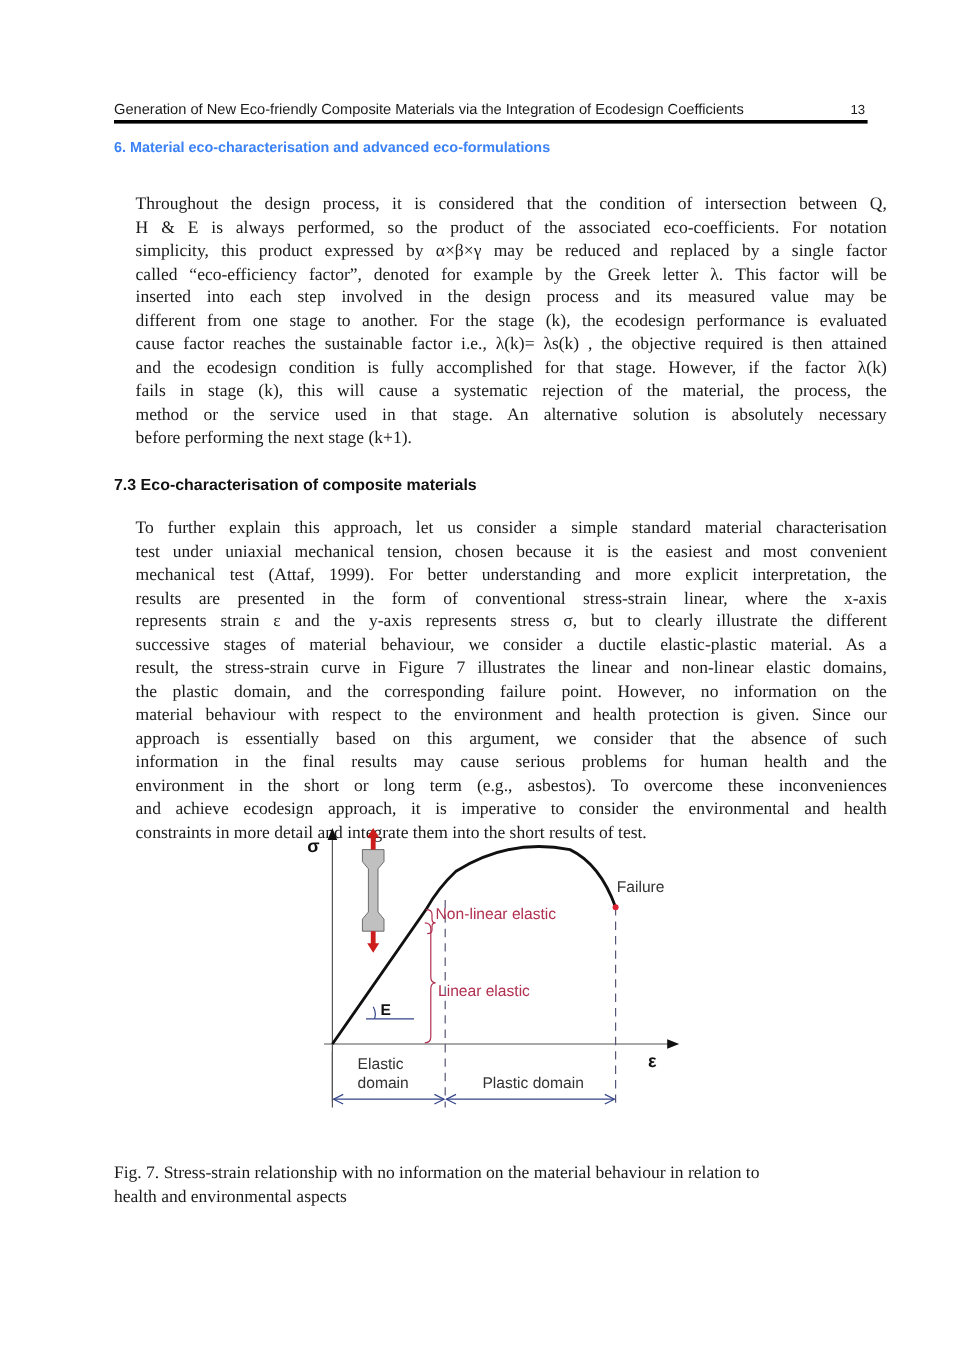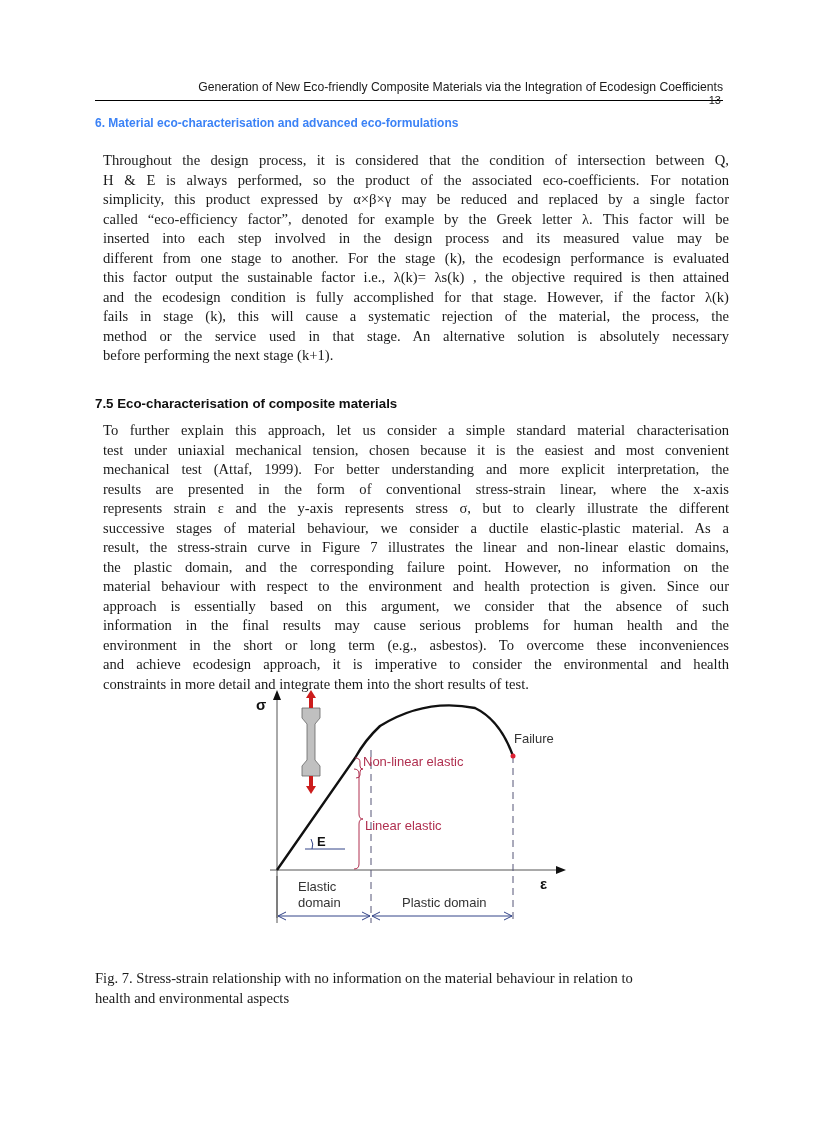--- a/index.html
+++ b/index.html
@@ -1,33 +1,32 @@
 <!DOCTYPE html>
 <html><head>
 <meta charset="utf-8">
 <style>
   html, body { margin: 0; padding: 0; background: #ffffff; }
   body { width: 816px; height: 1123px; position: relative; overflow: hidden; }
   .page { position: absolute; left: 0; top: 0; width: 816px; height: 1123px; background: #fff; }
   .running-header {
     position: absolute; left: 95px; top: 80px; width: 628px; height: 18px;
     font-family: "Liberation Sans", sans-serif; font-size: 12.2px; color: #1a1a1a;
-    border-bottom: 1px solid #000000; display: flex; justify-content: space-between; align-items: flex-end;
+    border-bottom: 3px solid #000000; display: flex; justify-content: space-between; align-items: flex-end;
     padding-bottom: 2px;
-    flex-direction: column;
   }
   .running-header .pg { font-size: 11px; padding-right: 2px; }
   h2.sec {
     position: absolute; left: 95px; top: 116px; margin: 0;
     font-family: "Liberation Sans", sans-serif; font-weight: bold; font-size: 12px; color: #3b82f6;
   }
   .para {
     position: absolute; left: 95px; width: 626px;
     font-family: "DejaVu Serif", "Liberation Serif", serif; font-size: 13.2px; line-height: 19.5px;
-    color: #1a1a1a; text-align: justify; margin: 8px;
+    color: #1a1a1a; text-align: justify; margin: 18px;
     font-family: "Liberation Serif", serif; font-size: 14.6px;
   }
   .para .ln { display: block; text-align: justify; text-align-last: justify; white-space: nowrap; }
   .para .ln.last { text-align-last: left; }
   h3.subsec {
     position: absolute; left: 95px; top: 396px; margin: 0;
     font-family: "Liberation Sans", sans-serif; font-weight: bold; font-size: 13.3px; color: #111;
   }
   .figure { position: absolute; left: 250px; top: 688px; width: 320px; height: 240px; }
   .caption {
@@ -47,28 +46,28 @@
 
   <h2 class="sec">6. Material eco-characterisation and advanced eco-formulations</h2>
 
   <div class="para" style="top:143px;">
     <span class="ln">Throughout the design process, it is considered that the condition of intersection between Q,</span>
     <span class="ln">H &amp; E is always performed, so the product of the associated eco-coefficients. For notation</span>
     <span class="ln">simplicity, this product expressed by α×β×γ may be reduced and replaced by a single factor</span>
     <span class="ln">called “eco-efficiency factor”, denoted for example by the Greek letter λ. This factor will be</span>
     <span class="ln">inserted into each step involved in the design process and its measured value may be</span>
     <span class="ln">different from one stage to another. For the stage (k), the ecodesign performance is evaluated</span>
-    <span class="ln">this factor output the sustainable factor i.e., λ(k)= λs(k) , the objective required is then attained</span>
+    <span class="ln">cause factor reaches the sustainable factor i.e., λ(k)= λs(k) , the objective required is then attained</span>
     <span class="ln">and the ecodesign condition is fully accomplished for that stage. However, if the factor λ(k)</span>
     <span class="ln">fails in stage (k), this will cause a systematic rejection of the material, the process, the</span>
     <span class="ln">method or the service used in that stage. An alternative solution is absolutely necessary</span>
     <span class="ln last">before performing the next stage (k+1).</span>
   </div>
 
-  <h3 class="subsec">7.5 Eco-characterisation of composite materials</h3>
+  <h3 class="subsec">7.3 Eco-characterisation of composite materials</h3>
 
   <div class="para" style="top:413px;">
     <span class="ln">To further explain this approach, let us consider a simple standard material characterisation</span>
     <span class="ln">test under uniaxial mechanical tension, chosen because it is the easiest and most convenient</span>
     <span class="ln">mechanical test (Attaf, 1999). For better understanding and more explicit interpretation, the</span>
     <span class="ln">results are presented in the form of conventional stress-strain linear, where the x-axis</span>
     <span class="ln">represents strain ε and the y-axis represents stress σ, but to clearly illustrate the different</span>
     <span class="ln">successive stages of material behaviour, we consider a ductile elastic-plastic material. As a</span>
     <span class="ln">result, the stress-strain curve in Figure 7 illustrates the linear and non-linear elastic domains,</span>
     <span class="ln">the plastic domain, and the corresponding failure point. However, no information on the</span>

